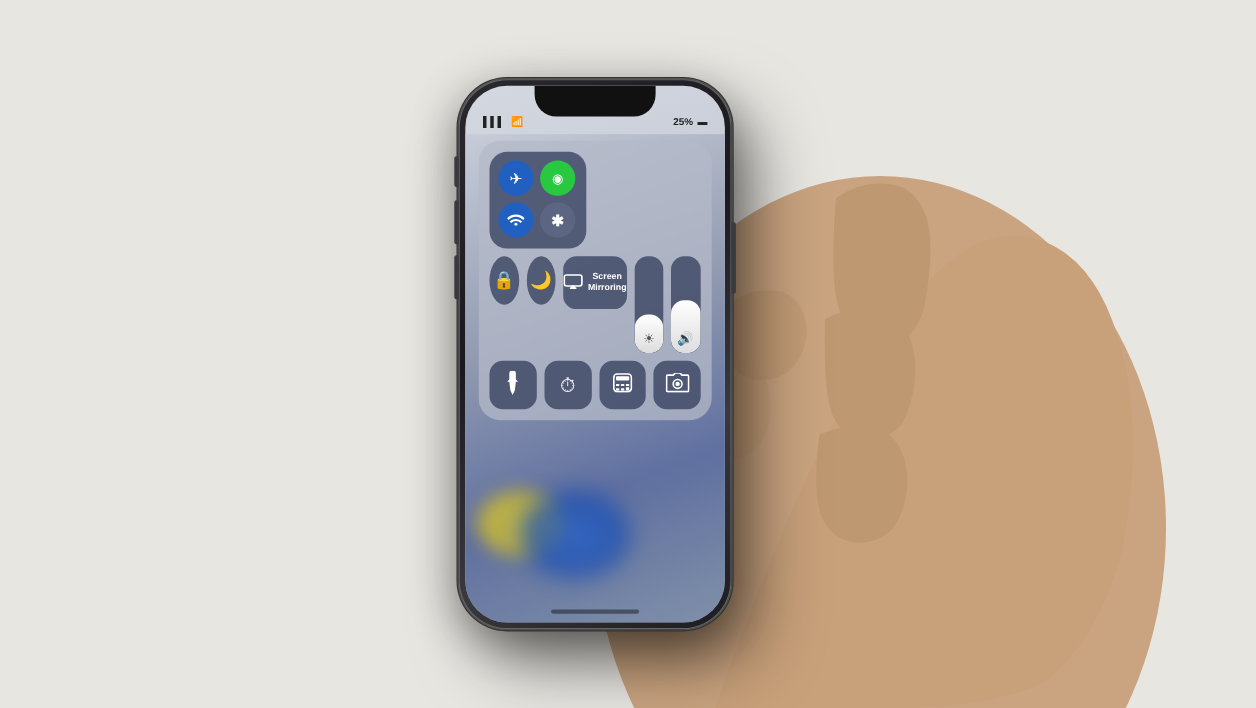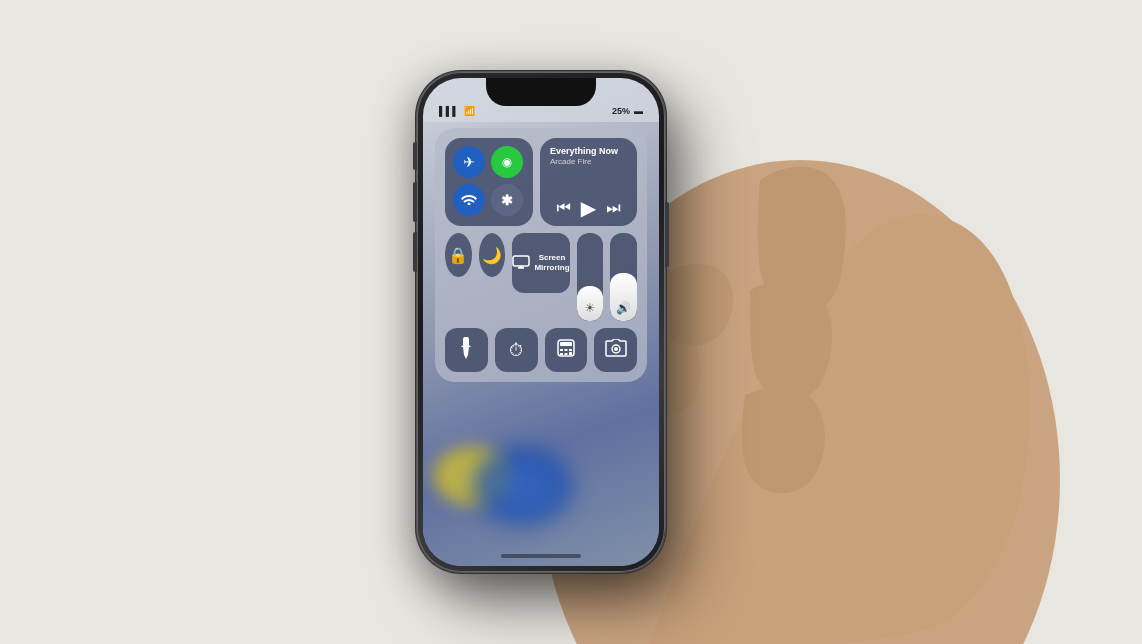--- a/index.html
+++ b/index.html
@@ -317,21 +317,21 @@
       align-items: center;
       justify-content: center;
       font-size: 18px;
       color: white;
       cursor: pointer;
     }
 
     
     .screen-mirror-btn {
       flex: 1;
-      height: 60px;
+      height: 48px;
       background: rgba(50, 60, 90, 0.75);
       border-radius: 12px;
       display: flex;
       align-items: center;
       justify-content: center;
       gap: 4px;
       cursor: pointer;
     }
 
     .screen-mirror-icon {
@@ -486,31 +486,20 @@
                     <path d="M8 6C5.8 6 3.8 6.9 2.3 8.4L3.7 9.8C4.8 8.7 6.3 8 8 8s3.2.7 4.3 1.8l1.4-1.4C12.2 6.9 10.2 6 8 6z"></path>
                     <path d="M8 2C4.7 2 1.7 3.3 0 5.5L1.4 7C2.8 5.2 5.3 4 8 4s5.2 1.2 6.6 3l1.4-1.5C14.3 3.3 11.3 2 8 2z"></path>
                   </svg>
                 </span>
               </div>
               <div class="conn-btn bluetooth">
                 <span style="font-weight:bold;font-size:14px;">✱</span>
               </div>
             </div>
 
-            <div class="now-playing-block">
-              <div class="now-playing-info">
-                <div class="now-playing-title">Everything Now</div>
-                <div class="now-playing-artist">Arcade Fire</div>
-              </div>
-              <div class="now-playing-controls">
-                <span class="media-btn">⏮</span>
-                <span class="media-btn play">▶</span>
-                <span class="media-btn">⏭</span>
-              </div>
-            </div>
           </div>
 
           <div class="cc-row" style="align-items: stretch;">
 
             <div class="portrait-btn">
               <span style="font-size:16px;">🔒</span>
             </div>
 
             <div class="dnd-btn">
               <span style="font-size:16px;">🌙</span>

